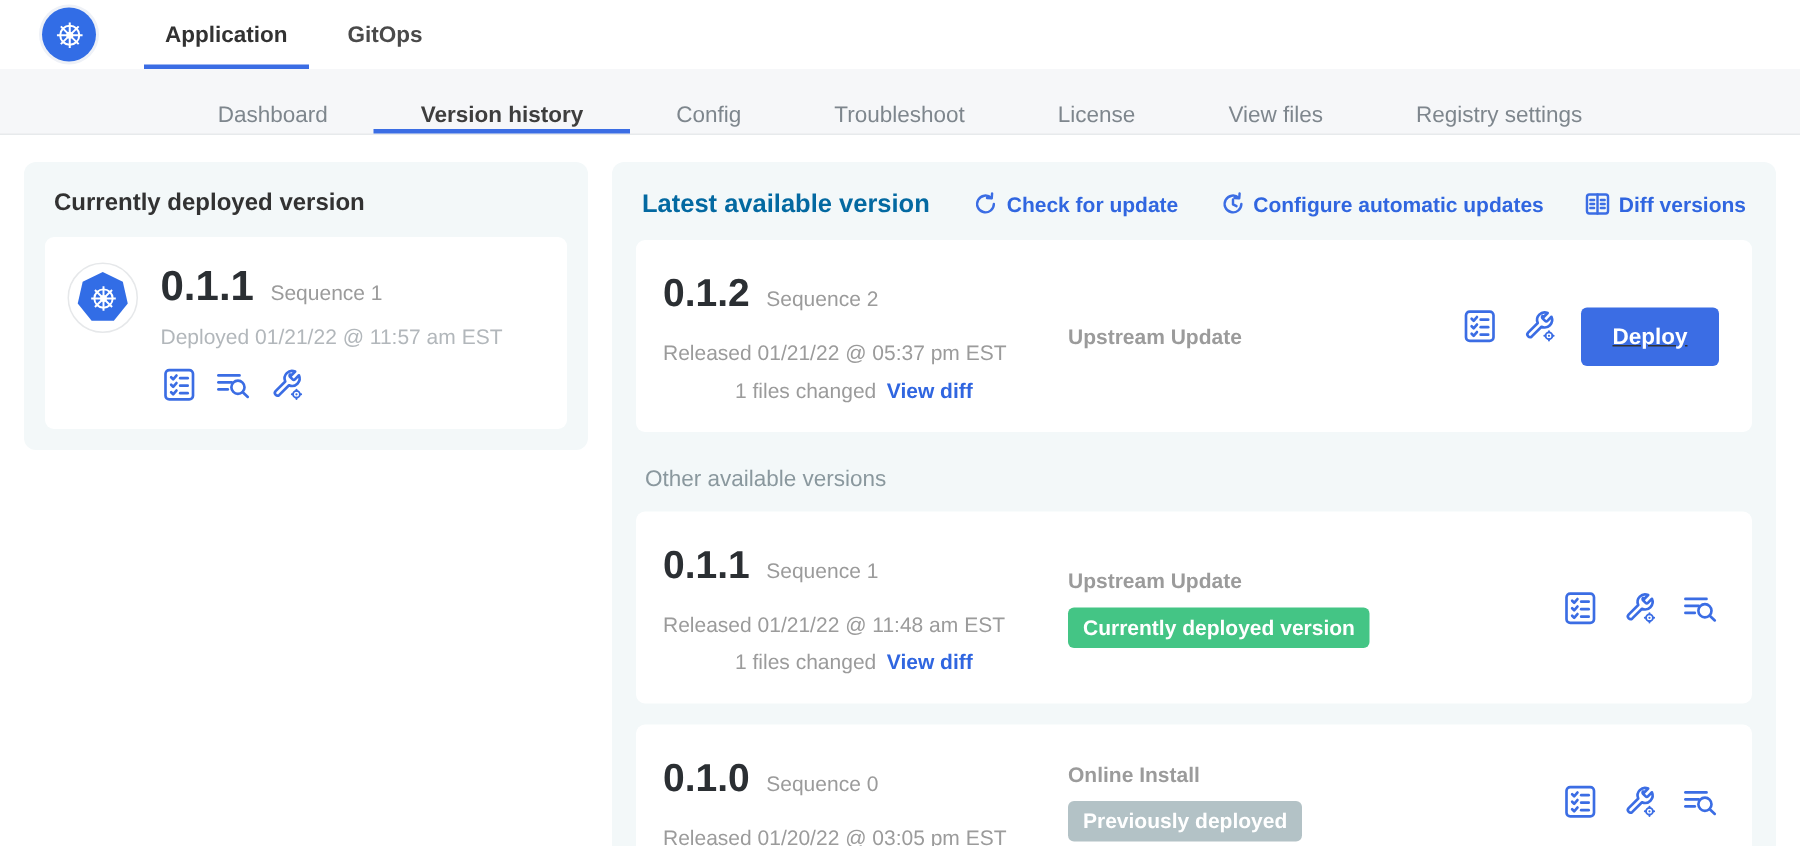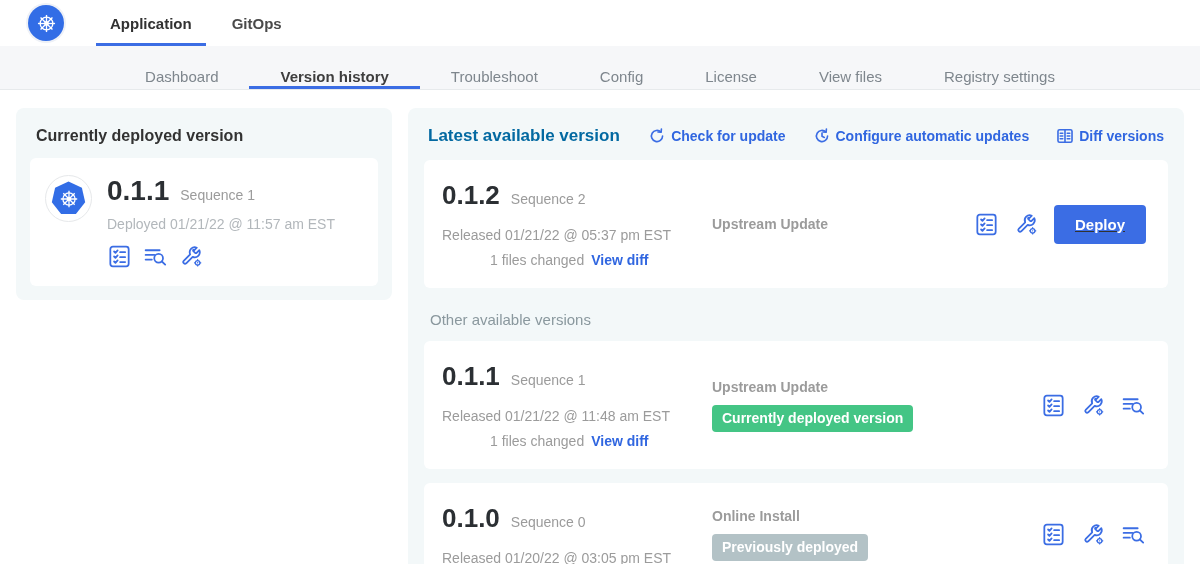--- a/index.html
+++ b/index.html
@@ -74,21 +74,21 @@
   .rp-title { font-size: 17px; font-weight: bold; color: #0369a1; }
   .rp-actions { margin-left: auto; display: flex; align-items: center; gap: 27px; }
   .rp-action { display: flex; align-items: center; gap: 5px; color: #3066e0; font-size: 14px; font-weight: bold; cursor: pointer; }
 
   .version-card {
     background: #fff; border-radius: 6px; padding: 20px 18px;
     display: flex; align-items: center;
   }
   .vc-left { width: 250px; flex-shrink: 0; }
   .vc-mid { flex: 1; padding-left: 20px; }
-  .vc-right { display: flex; align-items: center; gap: 15px; padding-right: 4px; text-decoration: underline; }
+  .vc-right { display: flex; align-items: flex-start; gap: 15px; padding-right: 4px; text-decoration: underline; }
   .version-num { font-size: 26px; font-weight: bold; color: #2b2f33; }
   .released { font-size: 14px; color: #9b9b9b; margin-top: 16px; }
   .files-row { font-size: 14px; color: #9b9b9b; margin-top: 9px; margin-left: 48px; }
   .view-diff { color: #3066e0; font-weight: bold; margin-left: 7px; cursor: pointer; }
   .source-label { font-size: 14px; font-weight: bold; color: #9b9b9b; }
   .badge {
     display: inline-block; margin-top: 10px; color: #fff; font-size: 14px; font-weight: bold;
     padding: 5px 10px 6px; border-radius: 4px;
   }
   .btn-primary {
@@ -128,22 +128,22 @@
   </div>
   <div class="topnav-tabs">
     <div class="topnav-tab active">Application</div>
     <div class="topnav-tab">GitOps</div>
   </div>
 </div>
 
 <div class="subnav">
   <div class="subnav-tab">Dashboard</div>
   <div class="subnav-tab active">Version history</div>
+  <div class="subnav-tab">Config</div>
   <div class="subnav-tab">Troubleshoot</div>
-  <div class="subnav-tab">Config</div>
   <div class="subnav-tab">License</div>
   <div class="subnav-tab">View files</div>
   <div class="subnav-tab">Registry settings</div>
 </div>
 
 <div class="main">
 
   <div class="panel left-panel">
     <div class="left-title">Currently deployed version</div>
     <div class="deployed-card">

